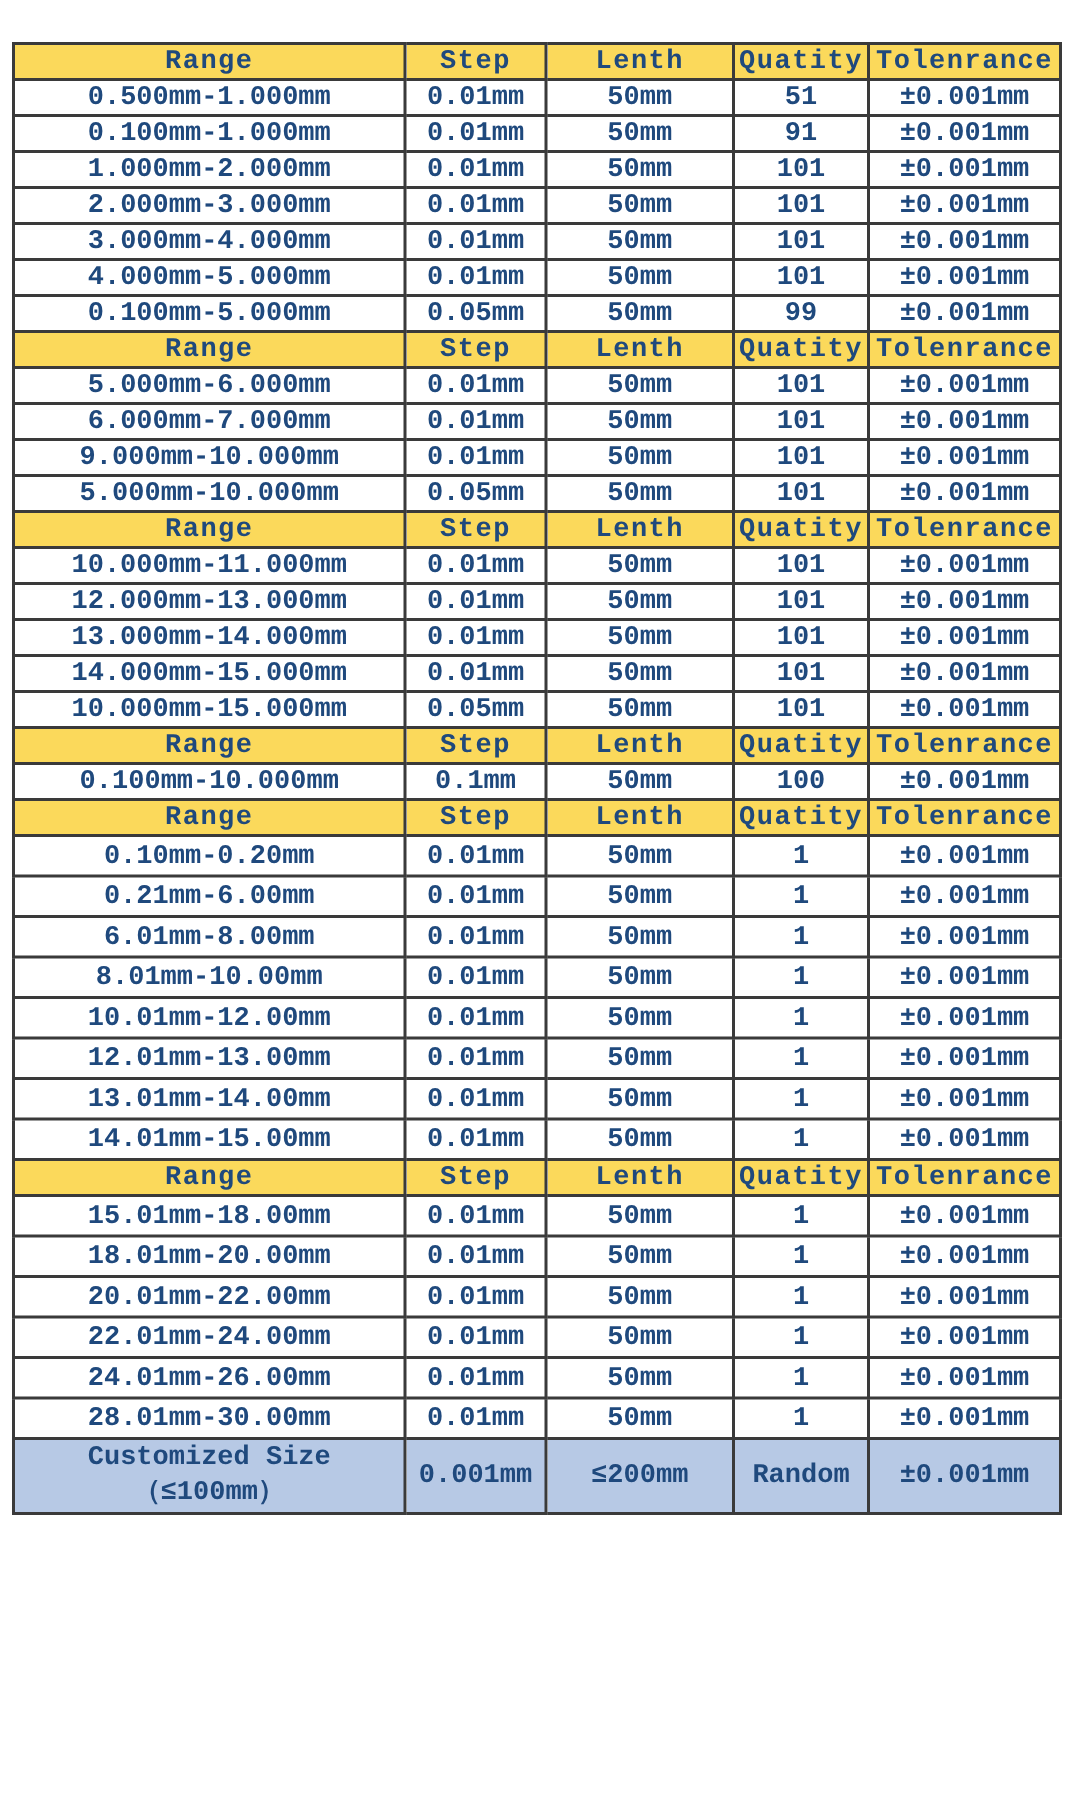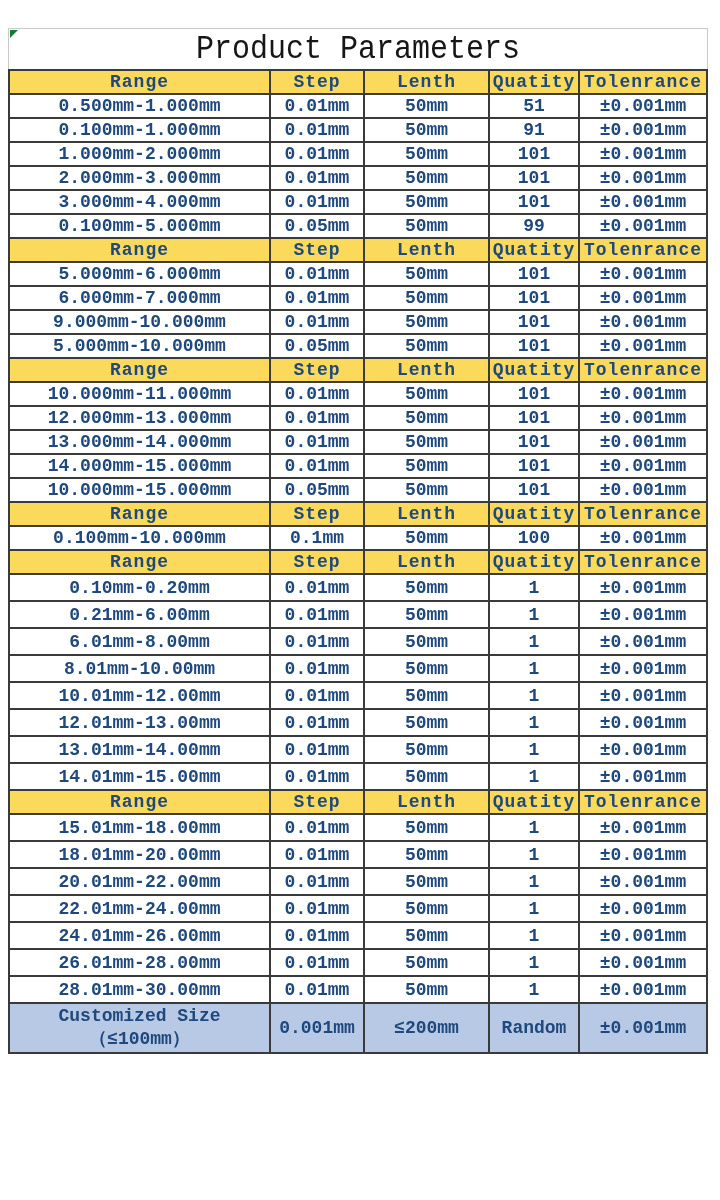--- a/index.html
+++ b/index.html
@@ -47,24 +47,20 @@
   }
   tr.data-row td{height:22px;background:#ffffff;}
   tr.data-row.tall td{height:25px;}
   tr.custom-row td{background:var(--custom-bg);height:48px;}
   .range-line{line-height:23px;text-align:center;}
 </style>
 </head>
 <body>
 
 <div class="sheet">
-  <div class="title-row">
-    <span class="err-triangle"></span>
-    <span class="title-text">Product Parameters</span>
-  </div>
   <table class="params">
     <colgroup id="cols">
         <col style="width: 261px;">
         <col style="width: 94px;">
         <col style="width: 125px;">
         <col style="width: 90px;">
         <col style="width: 128px;">
       </colgroup>
     <tbody id="tbody">
         <tr>
@@ -103,20 +99,27 @@
           <td>±0.001mm</td>
         </tr>
         <tr class="data-row">
           <td>3.000mm-4.000mm</td>
           <td>0.01mm</td>
           <td>50mm</td>
           <td>101</td>
           <td>±0.001mm</td>
         </tr>
         <tr class="data-row">
+          <td>4.000mm-5.000mm</td>
+          <td>0.01mm</td>
+          <td>50mm</td>
+          <td>101</td>
+          <td>±0.001mm</td>
+        </tr>
+        <tr class="data-row">
           <td>0.100mm-5.000mm</td>
           <td>0.05mm</td>
           <td>50mm</td>
           <td>99</td>
           <td>±0.001mm</td>
         </tr>
         <tr>
           <th>Range</th>
           <th>Step</th>
           <th>Lenth</th>
@@ -300,27 +303,20 @@
         </tr>
         <tr class="data-row tall">
           <td>22.01mm-24.00mm</td>
           <td>0.01mm</td>
           <td>50mm</td>
           <td>1</td>
           <td>±0.001mm</td>
         </tr>
         <tr class="data-row tall">
           <td>24.01mm-26.00mm</td>
-          <td>0.01mm</td>
-          <td>50mm</td>
-          <td>1</td>
-          <td>±0.001mm</td>
-        </tr>
-        <tr class="data-row tall">
-          <td>26.01mm-28.00mm</td>
           <td>0.01mm</td>
           <td>50mm</td>
           <td>1</td>
           <td>±0.001mm</td>
         </tr>
         <tr class="data-row tall">
           <td>28.01mm-30.00mm</td>
           <td>0.01mm</td>
           <td>50mm</td>
           <td>1</td>

